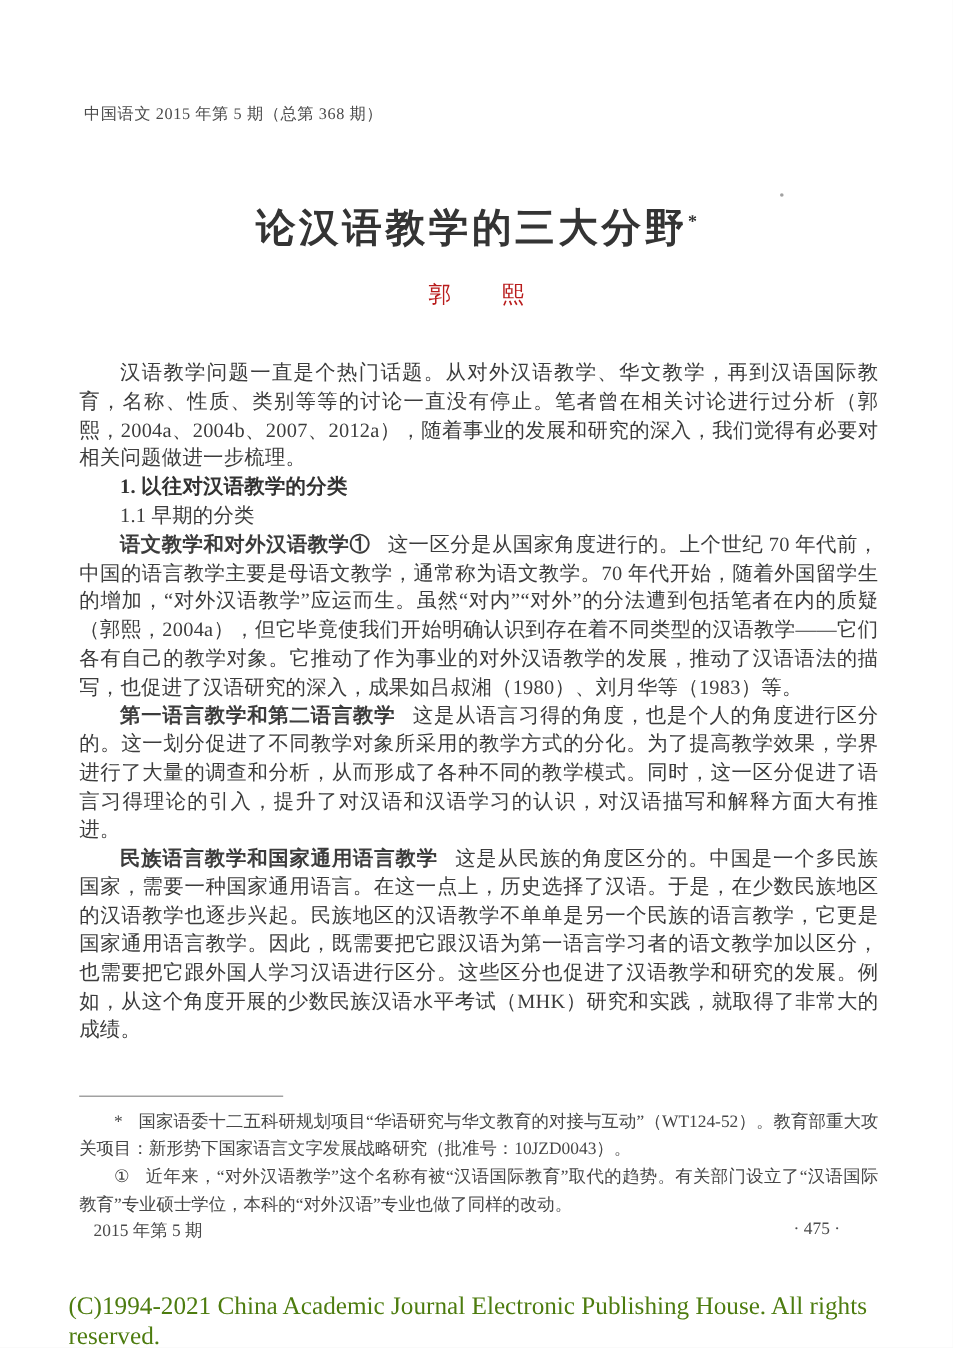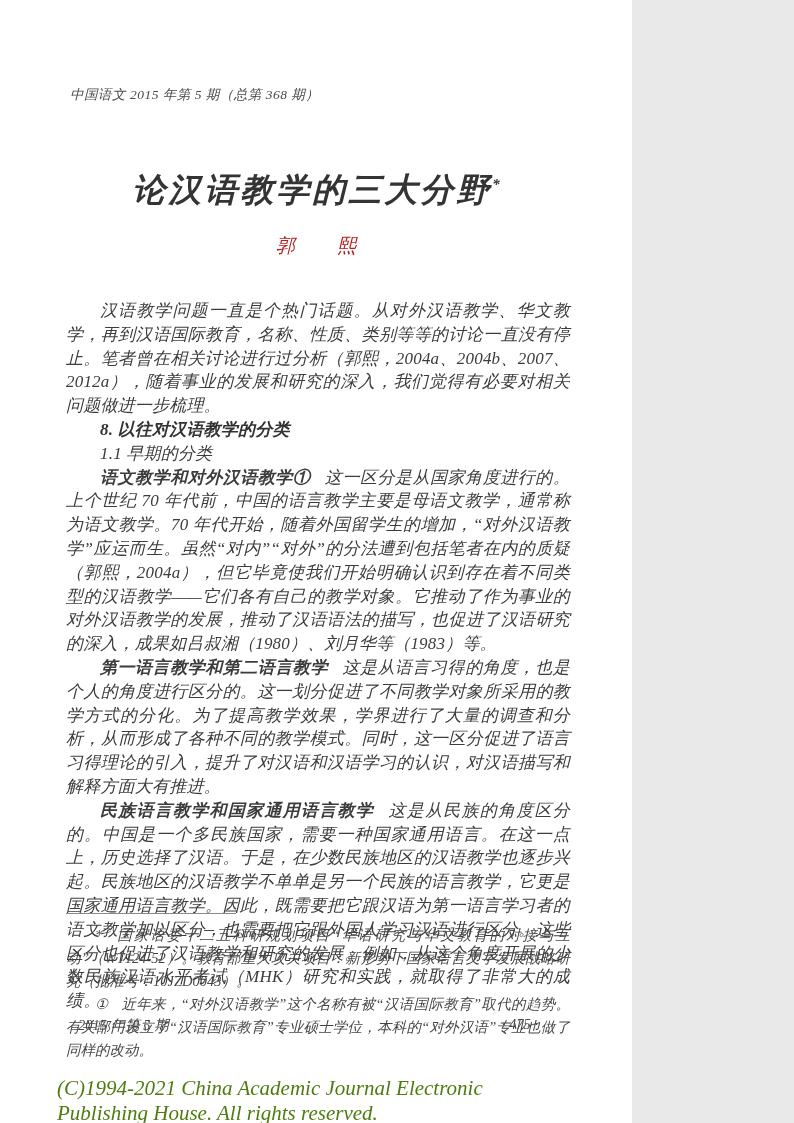--- a/index.html
+++ b/index.html
@@ -1,25 +1,24 @@
 <!DOCTYPE html>
 <html><head>
 <meta charset="utf-8">
 <style>
   * { margin: 0; padding: 0; box-sizing: border-box; }
   html, body { width: 794px; height: 1123px; }
   body { background: #e9e9e9; }
   .page {
     position: relative;
-    width: 632px; height: 1123px;
+    width: 794px; height: 1123px;
     background: #ffffff;
     font-family: "Liberation Serif", "DejaVu Serif", serif;
     color: #3d3d3d;
     overflow: hidden;
-    font-style: italic;
   }
   .journal-header {
     position: absolute; left: 70px; top: 86px;
     font-size: 13.5px; color: #4a4a4a; letter-spacing: 0.5px;
   }
   .scan-dot {
     position: absolute; left: 650px; top: 161px;
     width: 3px; height: 3px; background: #8a8a8a; border-radius: 50%;
     opacity: .8;
   }
@@ -71,21 +70,21 @@
   <div class="journal-header">中国语文 2015 年第 5 期（总第 368 期）</div>
 
   <div class="scan-dot"></div>
 
   <h1 class="title"><span>论汉语教学的三大分野</span><sup>*</sup></h1>
 
   <div class="author"><span class="surname">郭</span><span class="given">熙</span></div>
 
   <div class="article">
     <p><span>汉语教学问题一直是个热门话题。从对外汉语教学、华文教学，再到汉语国际教育，名称、性质、类别等等的讨论一直没有停止。笔者曾在相关讨论进行过分析（郭熙，2004a、2004b、2007、2012a），随着事业的发展和研究的深入，我们觉得有必要对相关问题做进一步梳理。</span></p>
-    <p class="h1"><span>8. 以往对汉语教学的分类</span></p>
+    <p class="h1"><span>1. 以往对汉语教学的分类</span></p>
     <p><span>1.1 早期的分类</span></p>
     <p><span class="lead">语文教学和对外汉语教学①</span><span>这一区分是从国家角度进行的。上个世纪 70 年代前，中国的语言教学主要是母语文教学，通常称为语文教学。70 年代开始，随着外国留学生的增加，“对外汉语教学”应运而生。虽然“对内”“对外”的分法遭到包括笔者在内的质疑（郭熙，2004a），但它毕竟使我们开始明确认识到存在着不同类型的汉语教学——它们各有自己的教学对象。它推动了作为事业的对外汉语教学的发展，推动了汉语语法的描写，也促进了汉语研究的深入，成果如吕叔湘（1980）、刘月华等（1983）等。</span></p>
     <p><span class="lead">第一语言教学和第二语言教学</span><span>这是从语言习得的角度，也是个人的角度进行区分的。这一划分促进了不同教学对象所采用的教学方式的分化。为了提高教学效果，学界进行了大量的调查和分析，从而形成了各种不同的教学模式。同时，这一区分促进了语言习得理论的引入，提升了对汉语和汉语学习的认识，对汉语描写和解释方面大有推进。</span></p>
     <p><span class="lead">民族语言教学和国家通用语言教学</span><span>这是从民族的角度区分的。中国是一个多民族国家，需要一种国家通用语言。在这一点上，历史选择了汉语。于是，在少数民族地区的汉语教学也逐步兴起。民族地区的汉语教学不单单是另一个民族的语言教学，它更是国家通用语言教学。因此，既需要把它跟汉语为第一语言学习者的语文教学加以区分，也需要把它跟外国人学习汉语进行区分。这些区分也促进了汉语教学和研究的发展。例如，从这个角度开展的少数民族汉语水平考试（MHK）研究和实践，就取得了非常大的成绩。</span></p>
   </div>
 
   <div class="fn-sep"></div>
 
   <div class="footnotes">
     <p><span class="fn-mark">*</span><span>国家语委十二五科研规划项目“华语研究与华文教育的对接与互动”（WT124-52）。教育部重大攻关项目：新形势下国家语言文字发展战略研究（批准号：10JZD0043）。</span></p>

